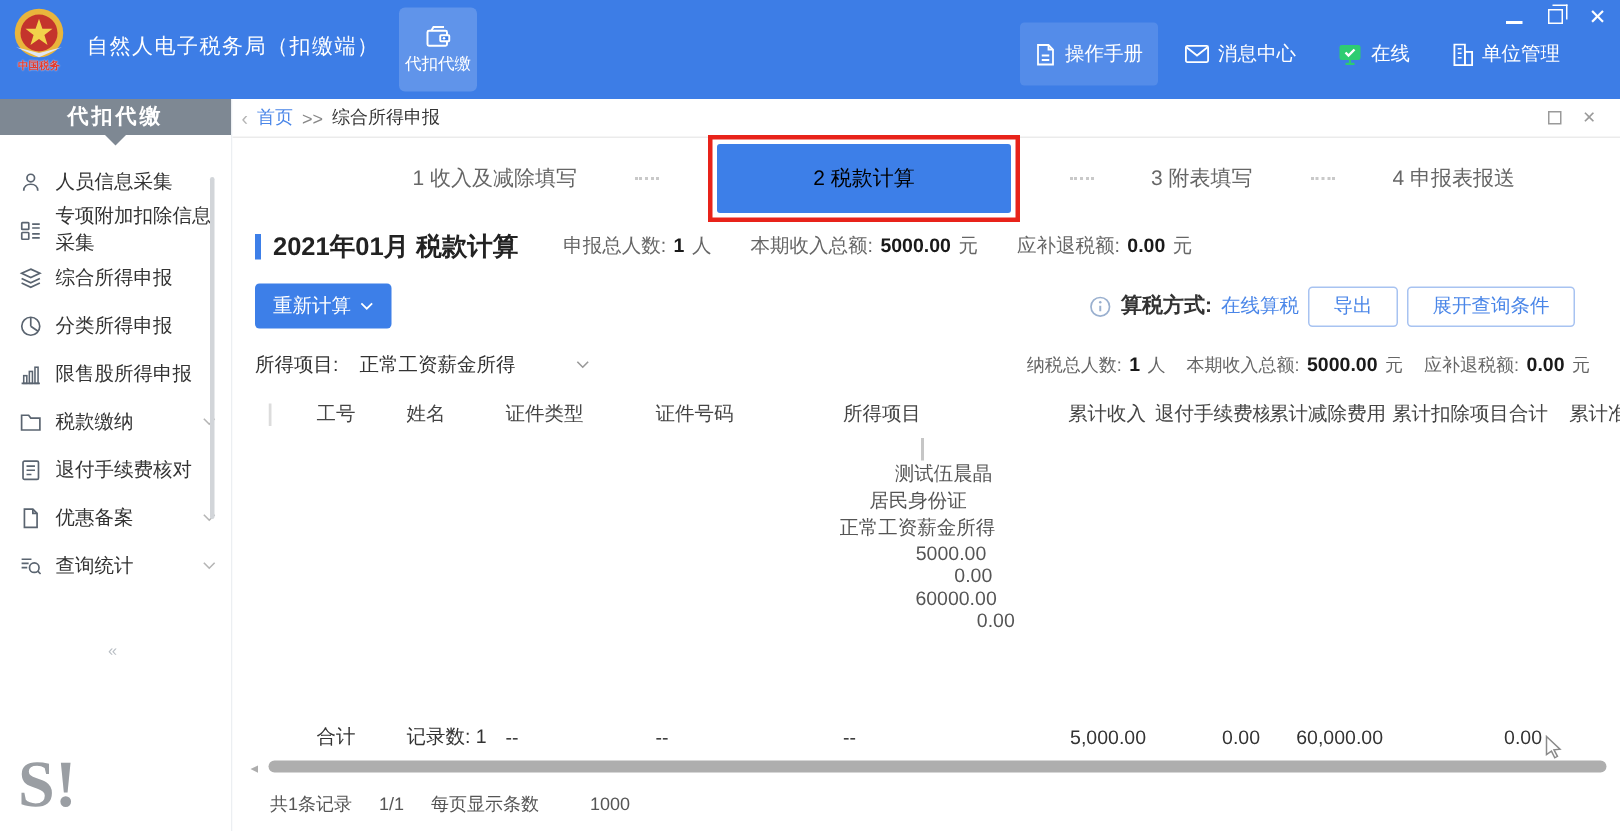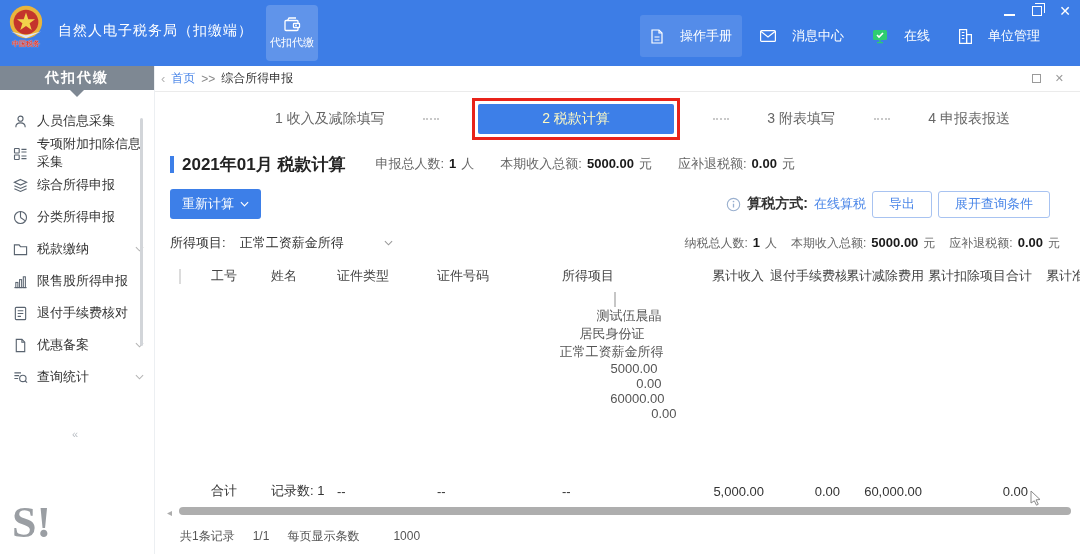--- a/index.html
+++ b/index.html
@@ -7,21 +7,21 @@
   .window { position:relative; width:1080px; height:554px; background:#fff; }
 
   
   .titlebar { position:absolute; top:0; left:0; width:1080px; height:66px; background:#3d7de6; display:flex; align-items:center; }
   .emblem { position:absolute; left:4px; top:3px; width:44px; height:60px; display:flex; flex-direction:column; align-items:center; }
   .emblem-caption { font-size:7px; color:#e23b2e; background:transparent; font-weight:bold; letter-spacing:0; margin-top:-2px; text-shadow:0 0 1px #fff; }
   .app-title { position:absolute; left:58px; top:22px; color:#fff; font-size:14px; letter-spacing:1px; }
   .module-tab { position:absolute; left:266px; top:5px; width:52px; height:56px; background:rgba(255,255,255,.18); border-radius:4px; display:flex; flex-direction:column; align-items:center; justify-content:center; gap:3px; cursor:pointer; }
   .module-tab span.lbl { color:#fff; font-size:11px; }
   .top-nav { position:absolute; right:30px; top:14px; display:flex; align-items:center; gap:8px; height:44px; }
-  .nav-item { display:flex; align-items:center; gap:16px; color:#fff; font-size:13px; padding:12px 10px; border-radius:3px; cursor:pointer; }
+  .nav-item { display:flex; align-items:center; gap:6px; color:#fff; font-size:13px; padding:12px 10px; border-radius:3px; cursor:pointer; }
   .nav-item.hl { background:rgba(255,255,255,.12); }
   .win-controls { position:absolute; right:8px; top:4px; display:flex; gap:14px; color:#fff; font-size:12px; align-items:center; }
   .wc { width:14px; height:14px; display:flex; align-items:center; justify-content:center; cursor:pointer; }
   .wc-min { border-bottom:2px solid #fff; height:9px; width:11px; }
   .wc-max { position:relative; width:10px; height:10px; border:1.5px solid #fff; }
   .wc-max:before { content:""; position:absolute; left:2px; top:-4px; width:9px; height:9px; border-top:1.5px solid #fff; border-right:1.5px solid #fff; }
   .wc-close { font-size:14px; line-height:1; }
 
   
   .sidebar { position:absolute; left:0; top:66px; width:155px; height:488px; background:#fff; border-right:1px solid #eceff2; }
@@ -47,21 +47,21 @@
   .bc-sep { color:#888; }
   .bc-cur { color:#333; }
   .tab-winicons { margin-left:auto; display:flex; gap:14px; color:#9a9a9a; font-size:11px; }
   .tab-winicons .sq { width:9px; height:9px; border:1.5px solid #9a9a9a; margin-top:2px; cursor:pointer; }
   .tab-winicons .x { cursor:pointer; }
 
   .steps { height:54px; display:flex; align-items:center; justify-content:space-between; padding:0 70px 0 120px; }
   .step { font-size:14px; color:#666; white-space:nowrap; cursor:pointer; }
   .step-sep { width:16px; border-top:2px dotted #c9c9c9; }
   .step-btn-wrap { position:relative; }
-  .step-btn { width:196px; height:30px; background:#3d7fe8; color:#fef9c3; font-size:14px; border:none; border-radius:2px; cursor:pointer; }
+  .step-btn { width:196px; height:46px; background:#3d7fe8; color:#000000; font-size:14px; border:none; border-radius:2px; cursor:pointer; }
   .red-box { position:absolute; left:-6px; top:-6px; right:-6px; bottom:-6px; border:3px solid #e8231a; pointer-events:none; }
 
   .title-row { height:36px; display:flex; align-items:center; padding-left:15px; gap:8px; }
   .blue-bar { width:4px; height:17px; background:#3d7fe8; }
   .page-title { font-size:17px; font-weight:bold; color:#222; }
   .stats { display:flex; align-items:center; gap:26px; margin-left:22px; }
   .stat { font-size:13px; color:#666; display:flex; gap:5px; align-items:baseline; }
   .stat b { color:#1a1a1a; font-size:13px; }
   .stat .unit { color:#666; }
 
@@ -220,40 +220,40 @@
             <svg width="15" height="15" viewBox="0 0 16 16">
               <circle cx="8" cy="8" r="6.4" fill="none" stroke="#5a6470" stroke-width="1.2"></circle>
               <path d="M8 8V1.6M8 8l5.2 3.6" stroke="#5a6470" stroke-width="1.2"></path>
             </svg>
           </span>
         <span>分类所得申报</span>
       </li>
       <li>
         <span>
             <svg width="15" height="15" viewBox="0 0 16 16">
+              <path d="M1.5 14.5h13" stroke="#5a6470" stroke-width="1.2"></path>
+              <rect x="3" y="9" width="2.2" height="5.5" fill="none" stroke="#5a6470" stroke-width="1.1"></rect>
+              <rect x="7" y="6" width="2.2" height="8.5" fill="none" stroke="#5a6470" stroke-width="1.1"></rect>
+              <rect x="11" y="3" width="2.2" height="11.5" fill="none" stroke="#5a6470" stroke-width="1.1"></rect>
+            </svg>
+          </span>
+        <span>限售股所得申报</span>
+      </li>
+      <li>
+        <span>
+            <svg width="15" height="15" viewBox="0 0 16 16">
               <path d="M1.5 3h5l1.5 2h6.5v8.5h-13z" fill="none" stroke="#5a6470" stroke-width="1.2"></path>
             </svg>
           </span>
         <span>税款缴纳</span>
         <span class="chev">
             <svg width="9" height="6" viewBox="0 0 10 6">
               <path d="M1 1l4 4 4-4" fill="none" stroke="#b5b5b5" stroke-width="1.2"></path>
             </svg>
           </span>
-      </li>
-      <li>
-        <span>
-            <svg width="15" height="15" viewBox="0 0 16 16">
-              <path d="M1.5 14.5h13" stroke="#5a6470" stroke-width="1.2"></path>
-              <rect x="3" y="9" width="2.2" height="5.5" fill="none" stroke="#5a6470" stroke-width="1.1"></rect>
-              <rect x="7" y="6" width="2.2" height="8.5" fill="none" stroke="#5a6470" stroke-width="1.1"></rect>
-              <rect x="11" y="3" width="2.2" height="11.5" fill="none" stroke="#5a6470" stroke-width="1.1"></rect>
-            </svg>
-          </span>
-        <span>限售股所得申报</span>
       </li>
       <li>
         <span>
             <svg width="15" height="15" viewBox="0 0 16 16">
               <rect x="2.5" y="1.5" width="11" height="13" rx="1" fill="none" stroke="#5a6470" stroke-width="1.2"></rect>
               <path d="M5 5h6M5 8h6M5 11h3.5" stroke="#5a6470" stroke-width="1.2"></path>
             </svg>
           </span>
         <span>退付手续费核对</span>
       </li>

